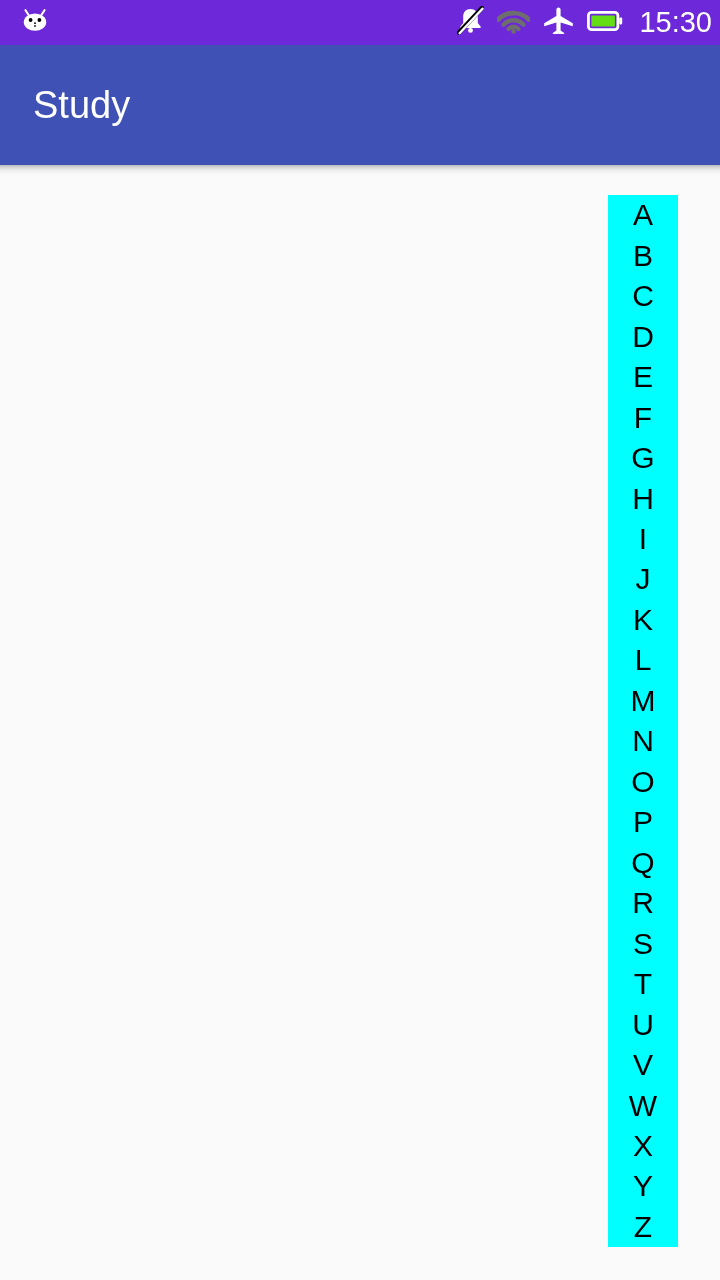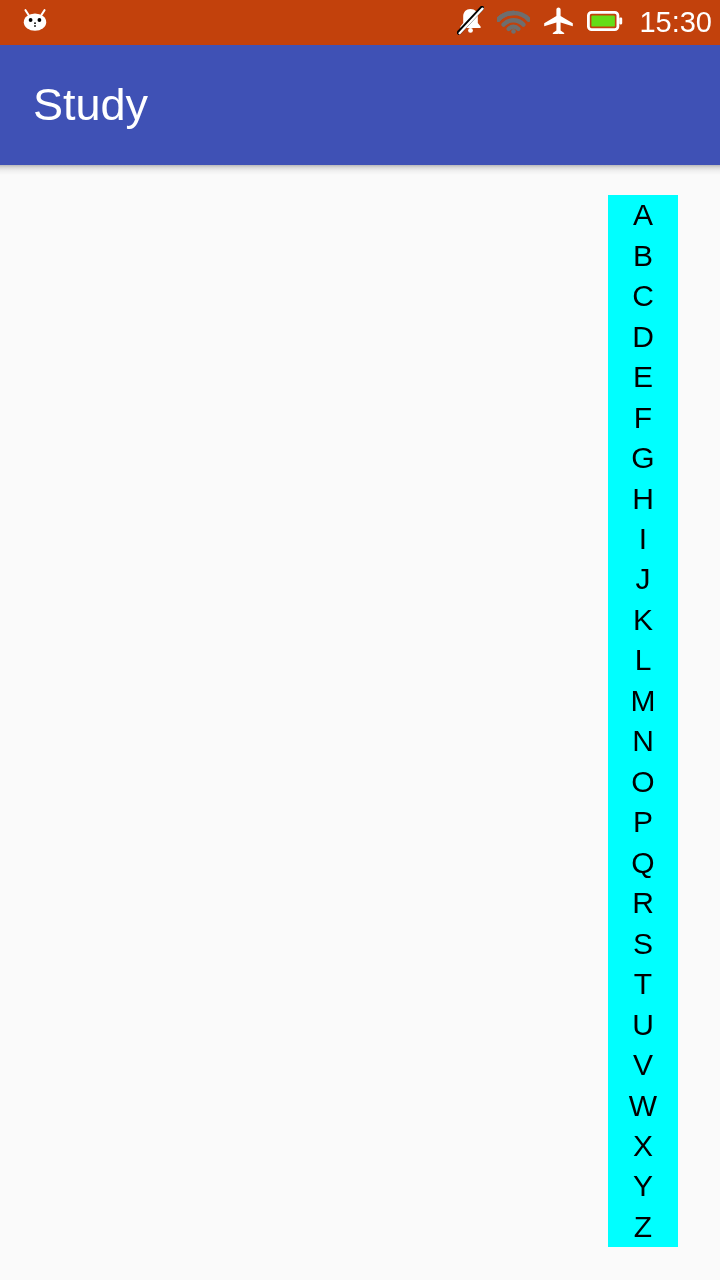--- a/index.html
+++ b/index.html
@@ -21,21 +21,21 @@
     height: 1280px;
     background: #FAFAFA;
   }
 
   
   #status-bar {
     position: absolute;
     top: 0; left: 0;
     width: 720px;
     height: 45px;
-    background: #c2410c;
+    background: #6d28d9;
     display: flex;
     align-items: center;
     z-index: 30;
   }
 
   #status-left {
     display: flex;
     align-items: center;
     padding-left: 18px;
   }
@@ -71,21 +71,21 @@
     z-index: 20;
   }
 
   #app-bar-title {
     position: absolute;
     left: 33px;
     top: 0;
     height: 120px;
     line-height: 120px;
     color: #FFFFFF;
-    font-size: 45px;
+    font-size: 38px;
     font-weight: normal;
     font-family: "Liberation Sans", sans-serif;
     white-space: nowrap;
   }
 
   #app-bar-shadow {
     position: absolute;
     top: 165px; left: 0;
     width: 720px;
     height: 10px;

